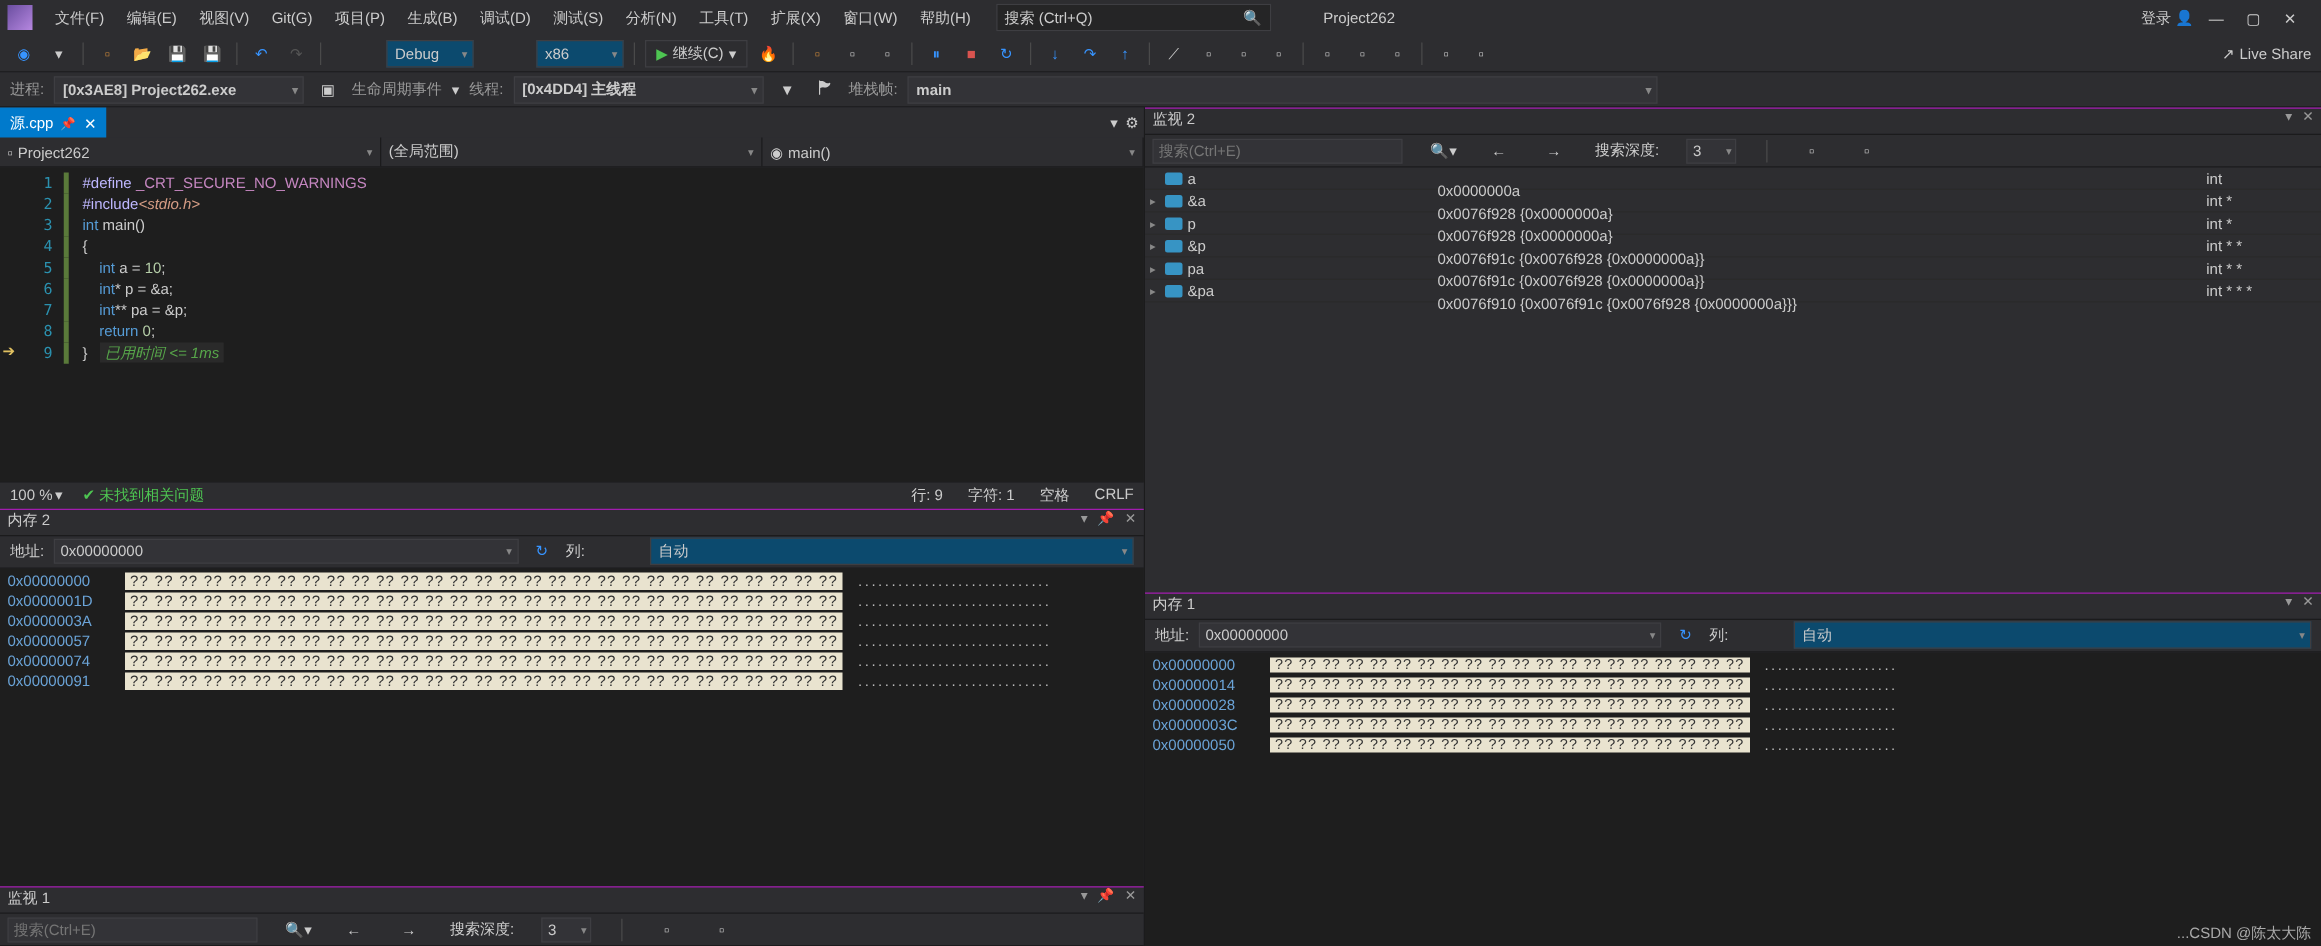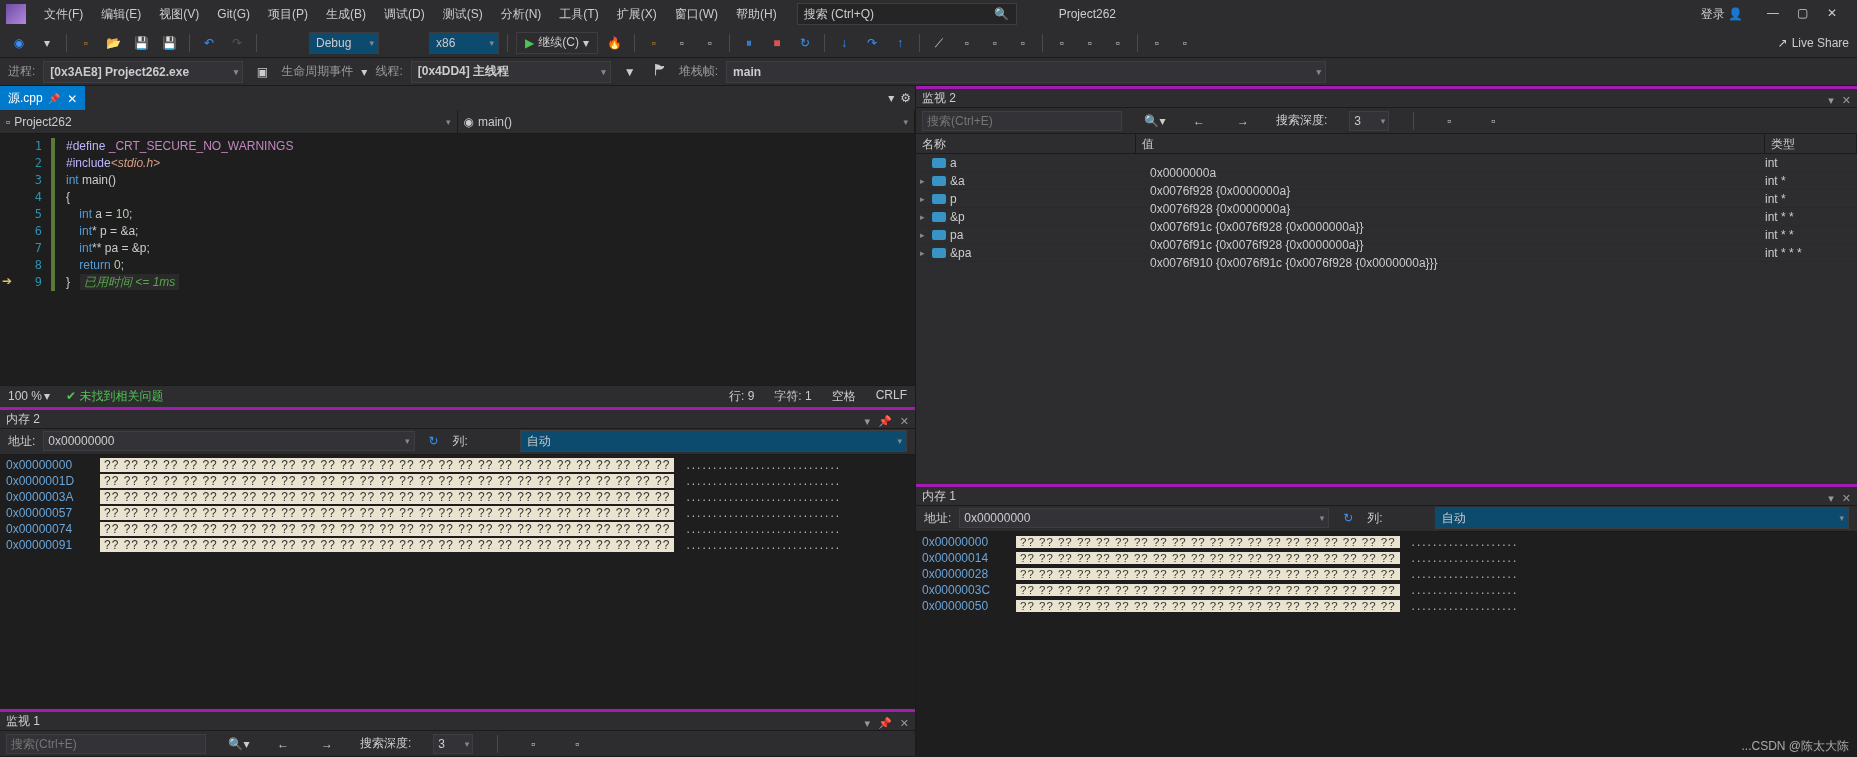--- a/index.html
+++ b/index.html
@@ -2,21 +2,21 @@
 <html><head>
 <meta charset="utf-8">
 <style>
 * { margin:0; padding:0; box-sizing:border-box; font-family:"Segoe UI","Microsoft YaHei",sans-serif; font-size:12px; }
 body { background:#2d2d30; color:#ccc; width:1857px; height:757px; overflow:hidden; }
 .menubar { height:28px; background:#2d2d30; display:flex; align-items:center; padding:0 6px; gap:2px; }
 .menubar .logo { width:20px; height:20px; background:linear-gradient(135deg,#6a4ea0,#b687e0); margin-right:8px; }
 .menubar .mi { padding:3px 8px; cursor:pointer; }
 .menubar .search { margin-left:10px; width:220px; height:22px; background:#252526; border:1px solid #3e3e42; padding:0 6px; display:flex; align-items:center; justify-content:space-between; }
 .menubar .sln { margin-left:40px; color:#ccc; }
-.menubar .right { margin-left:auto; display:flex; gap:12px; }
+.menubar .right { margin-left:auto; display:flex; align-items:center; }
 .winbtns { display:flex; gap:18px; padding:0 12px; }
 .winbtn { width:12px; height:12px; cursor:pointer; }
 
 .toolbar { height:30px; background:#2d2d30; display:flex; align-items:center; padding:0 8px; gap:6px; border-bottom:1px solid #1b1b1c; }
 .tbtn { width:22px; height:22px; display:flex; align-items:center; justify-content:center; cursor:pointer; border-radius:2px; }
 .tsep { width:1px; height:18px; background:#4a4a4a; margin:0 2px; }
 .tdrop { height:22px; background:#0c4a6e; border:1px solid #3e3e42; padding:0 18px 0 6px; display:flex; align-items:center; position:relative; min-width:70px;margin-left:44px; }
 .tdrop::after { content:"▾"; position:absolute; right:4px; font-size:9px; color:#888; }
 .continue-btn { height:22px; background:#2d2d30; border:1px solid #3e3e42; padding:0 8px; display:flex; align-items:center; gap:4px; cursor:pointer; }
 .continue-btn .play{ color:#4ec552; }
@@ -58,21 +58,21 @@
 .num { color:#b5cea8; }
 .type { color:#569cd6;}
 .cmt { color:#57a64a; font-style:italic; background:#2a2a2a; padding:1px 4px;}
 
 .statusbar { height:22px; background:#2d2d30; border-top:1px solid #1b1b1c; display:flex; align-items:center; padding:0 8px; gap:16px; font-size:11px;}
 .statusbar .zoom{ display:flex; align-items:center; gap:2px;}
 .statusbar .ok { color:#4ec552;}
 .statusbar .right { margin-left:auto; display:flex; gap:20px;}
 
 
-.panel-title { height:22px; background:#2d2d30; display:flex; align-items:flex-end; padding:0 6px; border-top:3px solid #a21caf; border-bottom:1px solid #1b1b1c; color:#ccc;}
+.panel-title { height:22px; background:#2d2d30; display:flex; align-items:flex-start; padding:0 6px; border-top:1px solid #a21caf; border-bottom:1px solid #1b1b1c; color:#ccc;}
 .panel-title .pt-tools { margin-left:auto; display:flex; gap:8px; }
 .panel-title .pt-tools span { cursor:pointer; font-size:11px; color:#999;}
 
 
 .mem-toolbar { height:26px; display:flex; align-items:center; padding:0 8px; gap:8px; border-bottom:1px solid #1b1b1c;}
 .mem-toolbar .addrbox{ flex:1; max-width:610px; height:20px; background:#333337; border:1px solid #3e3e42; color:#ccc; padding:0 4px; display:flex; align-items:center; position:relative;}
 .mem-toolbar .addrbox::after{content:"▾"; position:absolute; right:4px; font-size:9px; color:#888;}
 .membody { flex:1; overflow:hidden; background:#1e1e1e; font-family:Consolas,monospace; font-size:12px; padding:2px 6px;}
 .memrow { display:flex; height:16px; align-items:center; gap:12px;}
 .memaddr { color:#6ba4d8; width:82px;}
@@ -198,20 +198,23 @@
         <span>✕</span>
       </div>
       <div class="tools">
           <span>▾</span>
           <span>⚙</span>
         </div>
     </div>
 
     <div class="scopes">
       <div class="scope">▫ <span>Project262</span></div>
+      <div class="scope">
+          <span>(全局范围)</span>
+        </div>
       <div class="scope">◉ <span>main()</span></div>
     </div>
 
     <div class="editor" style="position:relative">
       <div style="position:absolute; left:2px; top:calc(4px + 8*17px); color:#e0c060">➔</div>
       <div class="gutter" id="gutter">
           <div>1</div>
           <div>2</div>
           <div>3</div>
           <div>4</div>
@@ -346,25 +349,20 @@
       <span class="tbtn">←</span>
       <span class="tbtn">→</span>
       <span>搜索深度:</span>
       <div class="depth">
           <span>3</span>
         </div>
       <span class="tsep"></span>
       <span class="tbtn">▫</span>
       <span class="tbtn">▫</span>
     </div>
-    <div class="watch-head">
-      <div class="wh-name">名称</div>
-      <div class="wh-val">值</div>
-      <div class="wh-type">类型</div>
-    </div>
     <div id="watch2body">
         <div class="watch-row">
           <span class="exp"></span>
           <span class="ic"></span>
           <span class="wr-name">a</span>
           <span class="wr-val">0x0000000a</span>
           <span class="wr-type">int</span>
         </div>
         <div class="watch-row">
           <span class="exp">▸</span>

